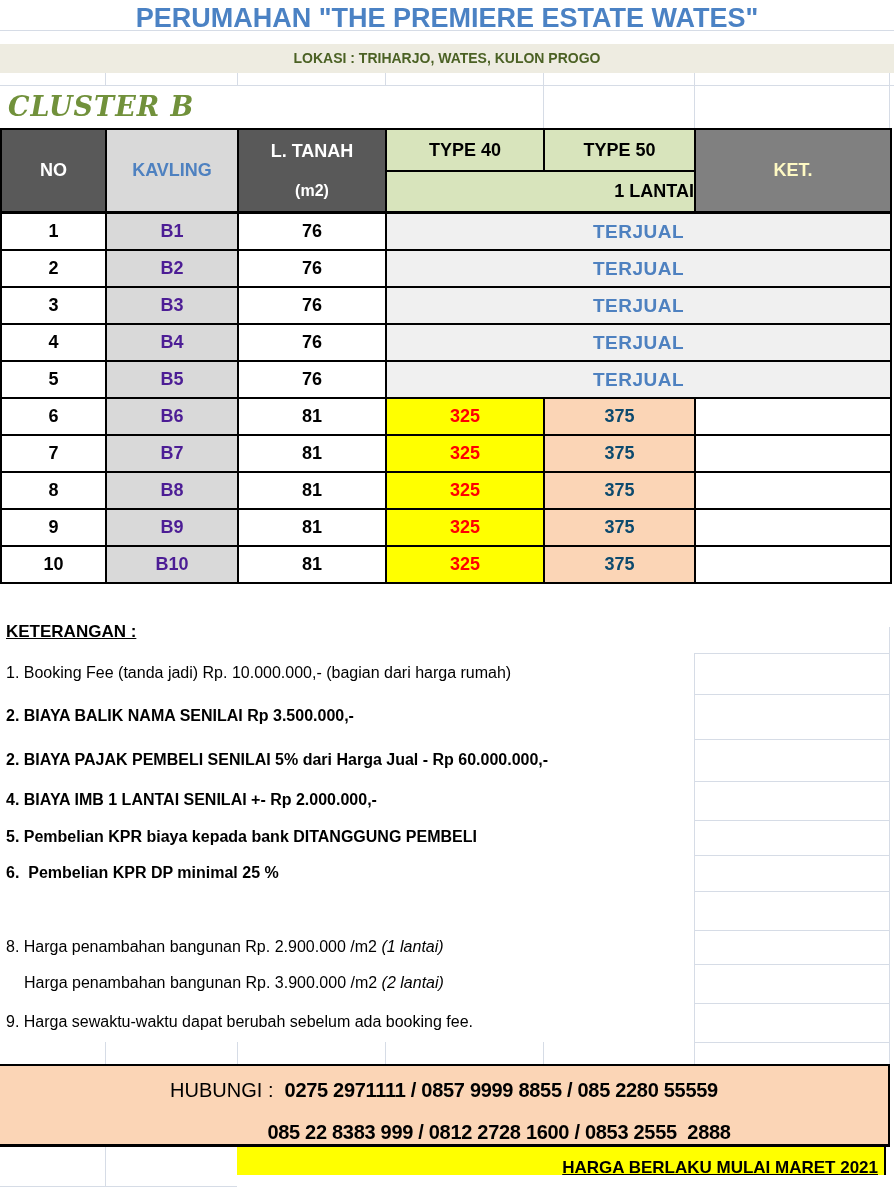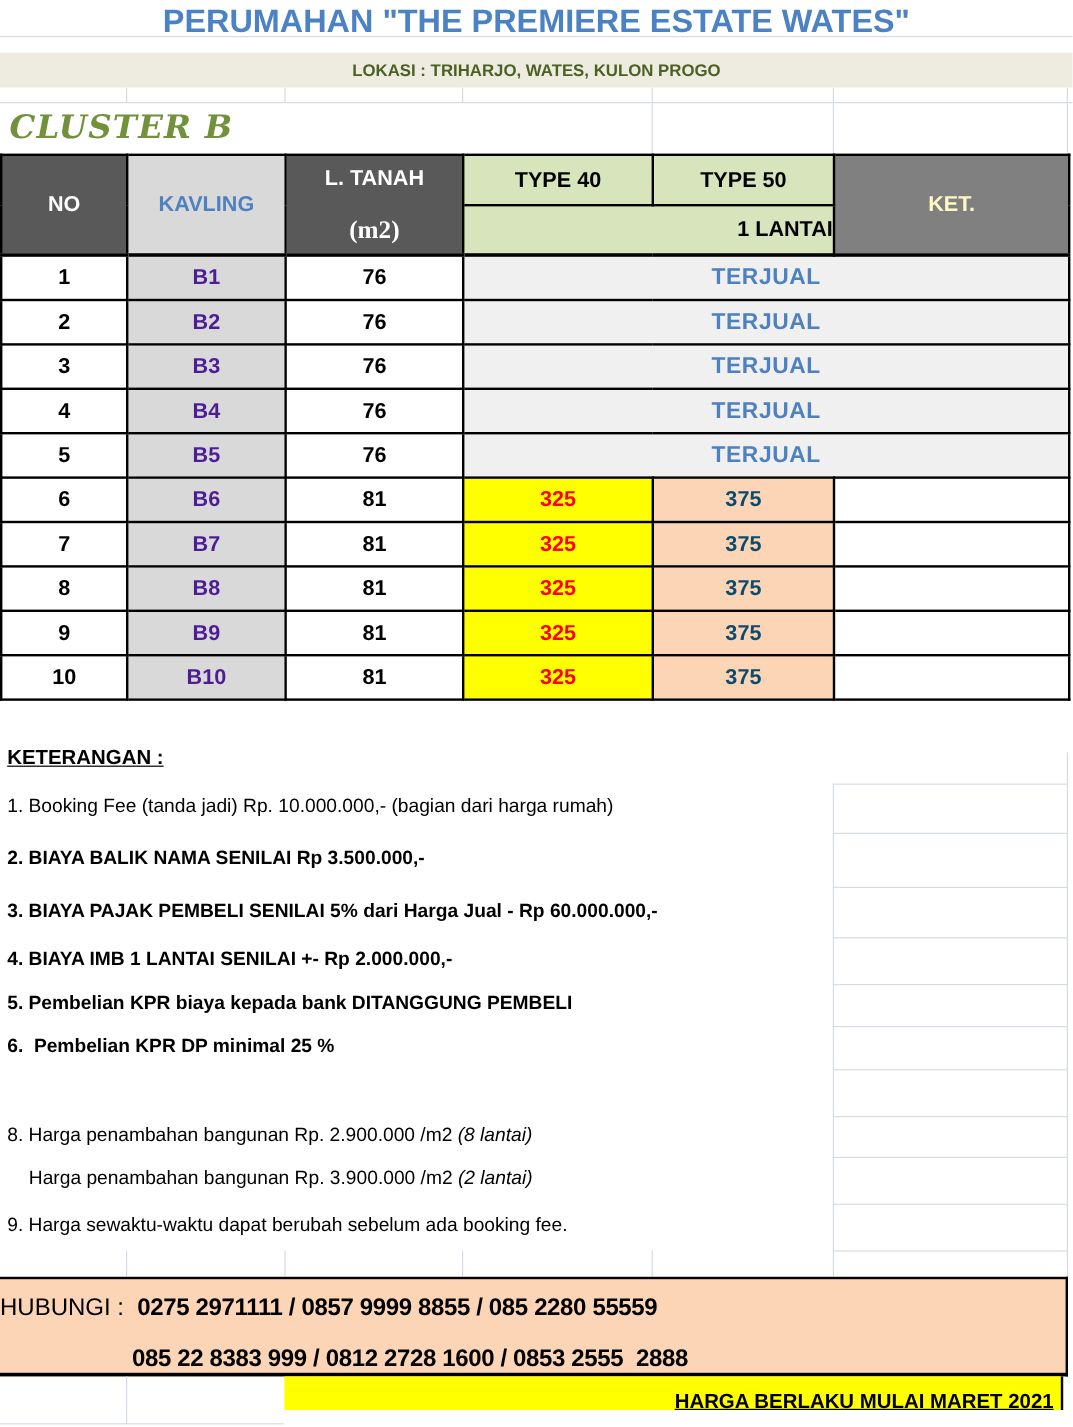--- a/index.html
+++ b/index.html
@@ -30,39 +30,39 @@
   table.sheet th, table.sheet td{
     border:2px solid #000;text-align:center;vertical-align:middle;
     font-weight:bold;padding:0;overflow:hidden;margin-top:32px;
   }
   th.dark{background:#595959;color:#fff;font-size:18px;}
   th.keth{background:#808080;color:#fef9c3;font-size:18px;}
   th.kavh{background:#d9d9d9;color:#4e81c0;font-size:18px;}
   th.green{background:#d8e4bc;color:#000;font-size:18px;}
   tr.hrow1 th{height:40px;}
   tr.hrow2 th{height:39px;text-align:right;}
-  .tanah2{margin-top:20px;font-size:21px;font-family:Liberation Serif, serif;}
+  .tanah2{margin-top:20px;font-size:16px;}
   tbody td{height:35px;font-size:18px;background:#fff;}
   tbody tr:first-child td{border-top:3px solid #000;}
   td.kav{background:#d9d9d9;color:#4c1d95;}
   td.terjual{background:#f0f0f0;color:#4e81c0;font-size:19px;letter-spacing:0.5px;}
   td.y325{background:#ffff00;color:#ff0000;}
   td.p375{background:#fbd5b6;color:#0c4a6e;}
   
   .note{position:absolute;left:6px;font-size:16px;white-space:pre;}
   .nheading{font-size:17px;font-weight:bold;text-decoration:underline;}
   .nbold{font-weight:bold;}
   .nital{font-style:italic;}
   .indent{padding-left:18px;}
   
   .contact{
     position:absolute;top:1064px;left:0;width:888px;height:78px;background:#fbd5b6;
     border-top:2px solid #000;border-bottom:3px solid #000;border-right:2px solid #000;
   }
-  .cline{position:absolute;left:0;width:100%;font-size:20px;white-space:pre;}
+  .cline{position:absolute;left:0;width:100%;text-align:center;font-size:20px;white-space:pre;}
   .cline b{letter-spacing:-0.3px;}
   .cline1{top:13px;}
   .cline2{top:55px;padding-left:110px;width:calc(100% - 110px);}
   .footer-yellow{
     position:absolute;top:1147px;left:237px;width:647px;height:28px;background:#ffff00;
     border-right:2px solid #000;text-align:right;line-height:42px;
     font-size:17px;font-weight:bold;
   }
   .footer-yellow span{text-decoration:underline;padding-right:6px;}
 </style>
@@ -184,25 +184,25 @@
         <td class="y325">325</td>
         <td class="p375">375</td>
         <td></td>
       </tr>
     </tbody>
   </table>
 
   <div class="note nheading" style="top:622px;">KETERANGAN :</div>
   <div class="note" style="top:664px;">1. Booking Fee (tanda jadi) Rp. 10.000.000,- (bagian dari harga rumah)</div>
   <div class="note nbold" style="top:707px;">2. BIAYA BALIK NAMA SENILAI Rp 3.500.000,-</div>
-  <div class="note nbold" style="top:751px;">3. BIAYA PAJAK PEMBELI SENILAI 5% dari Harga Jual - Rp 60.000.000,-</div>
+  <div class="note nbold" style="top:751px;">2. BIAYA PAJAK PEMBELI SENILAI 5% dari Harga Jual - Rp 60.000.000,-</div>
   <div class="note nbold" style="top:791px;">4. BIAYA IMB 1 LANTAI SENILAI +- Rp 2.000.000,-</div>
   <div class="note nbold" style="top:828px;">5. Pembelian KPR biaya kepada bank DITANGGUNG PEMBELI</div>
   <div class="note nbold" style="top:864px;">6.  Pembelian KPR DP minimal 25 %</div>
-  <div class="note" style="top:938px;"><span>8. Harga penambahan bangunan Rp. 2.900.000 /m2 </span><span class="nital">(8 lantai)</span></div>
+  <div class="note" style="top:938px;"><span>8. Harga penambahan bangunan Rp. 2.900.000 /m2 </span><span class="nital">(1 lantai)</span></div>
   <div class="note indent" style="top:974px;"><span>Harga penambahan bangunan Rp. 3.900.000 /m2 </span><span class="nital">(2 lantai)</span></div>
   <div class="note" style="top:1013px;">9. Harga sewaktu-waktu dapat berubah sebelum ada booking fee.</div>
 
   <div class="gl" style="top:627px;left:889px;width:1px;height:437px;"></div>
   <div class="gl" style="top:653px;left:694px;width:1px;height:411px;"></div>
   <div class="gl" style="top:653px;left:694px;width:196px;height:1px;"></div>
   <div class="gl" style="top:694px;left:694px;width:196px;height:1px;"></div>
   <div class="gl" style="top:739px;left:694px;width:196px;height:1px;"></div>
   <div class="gl" style="top:781px;left:694px;width:196px;height:1px;"></div>
   <div class="gl" style="top:820px;left:694px;width:196px;height:1px;"></div>

